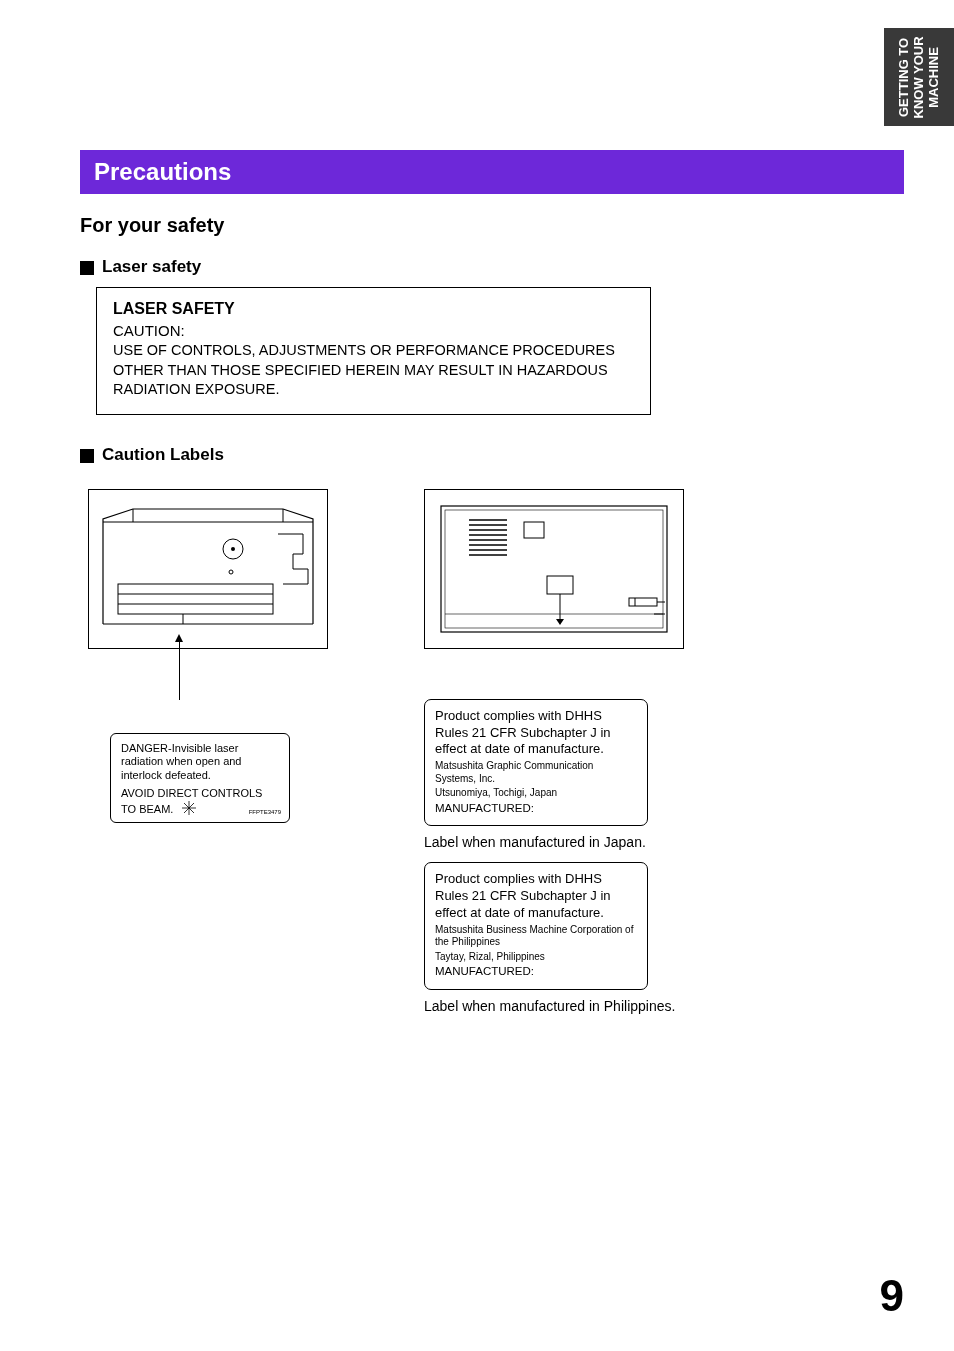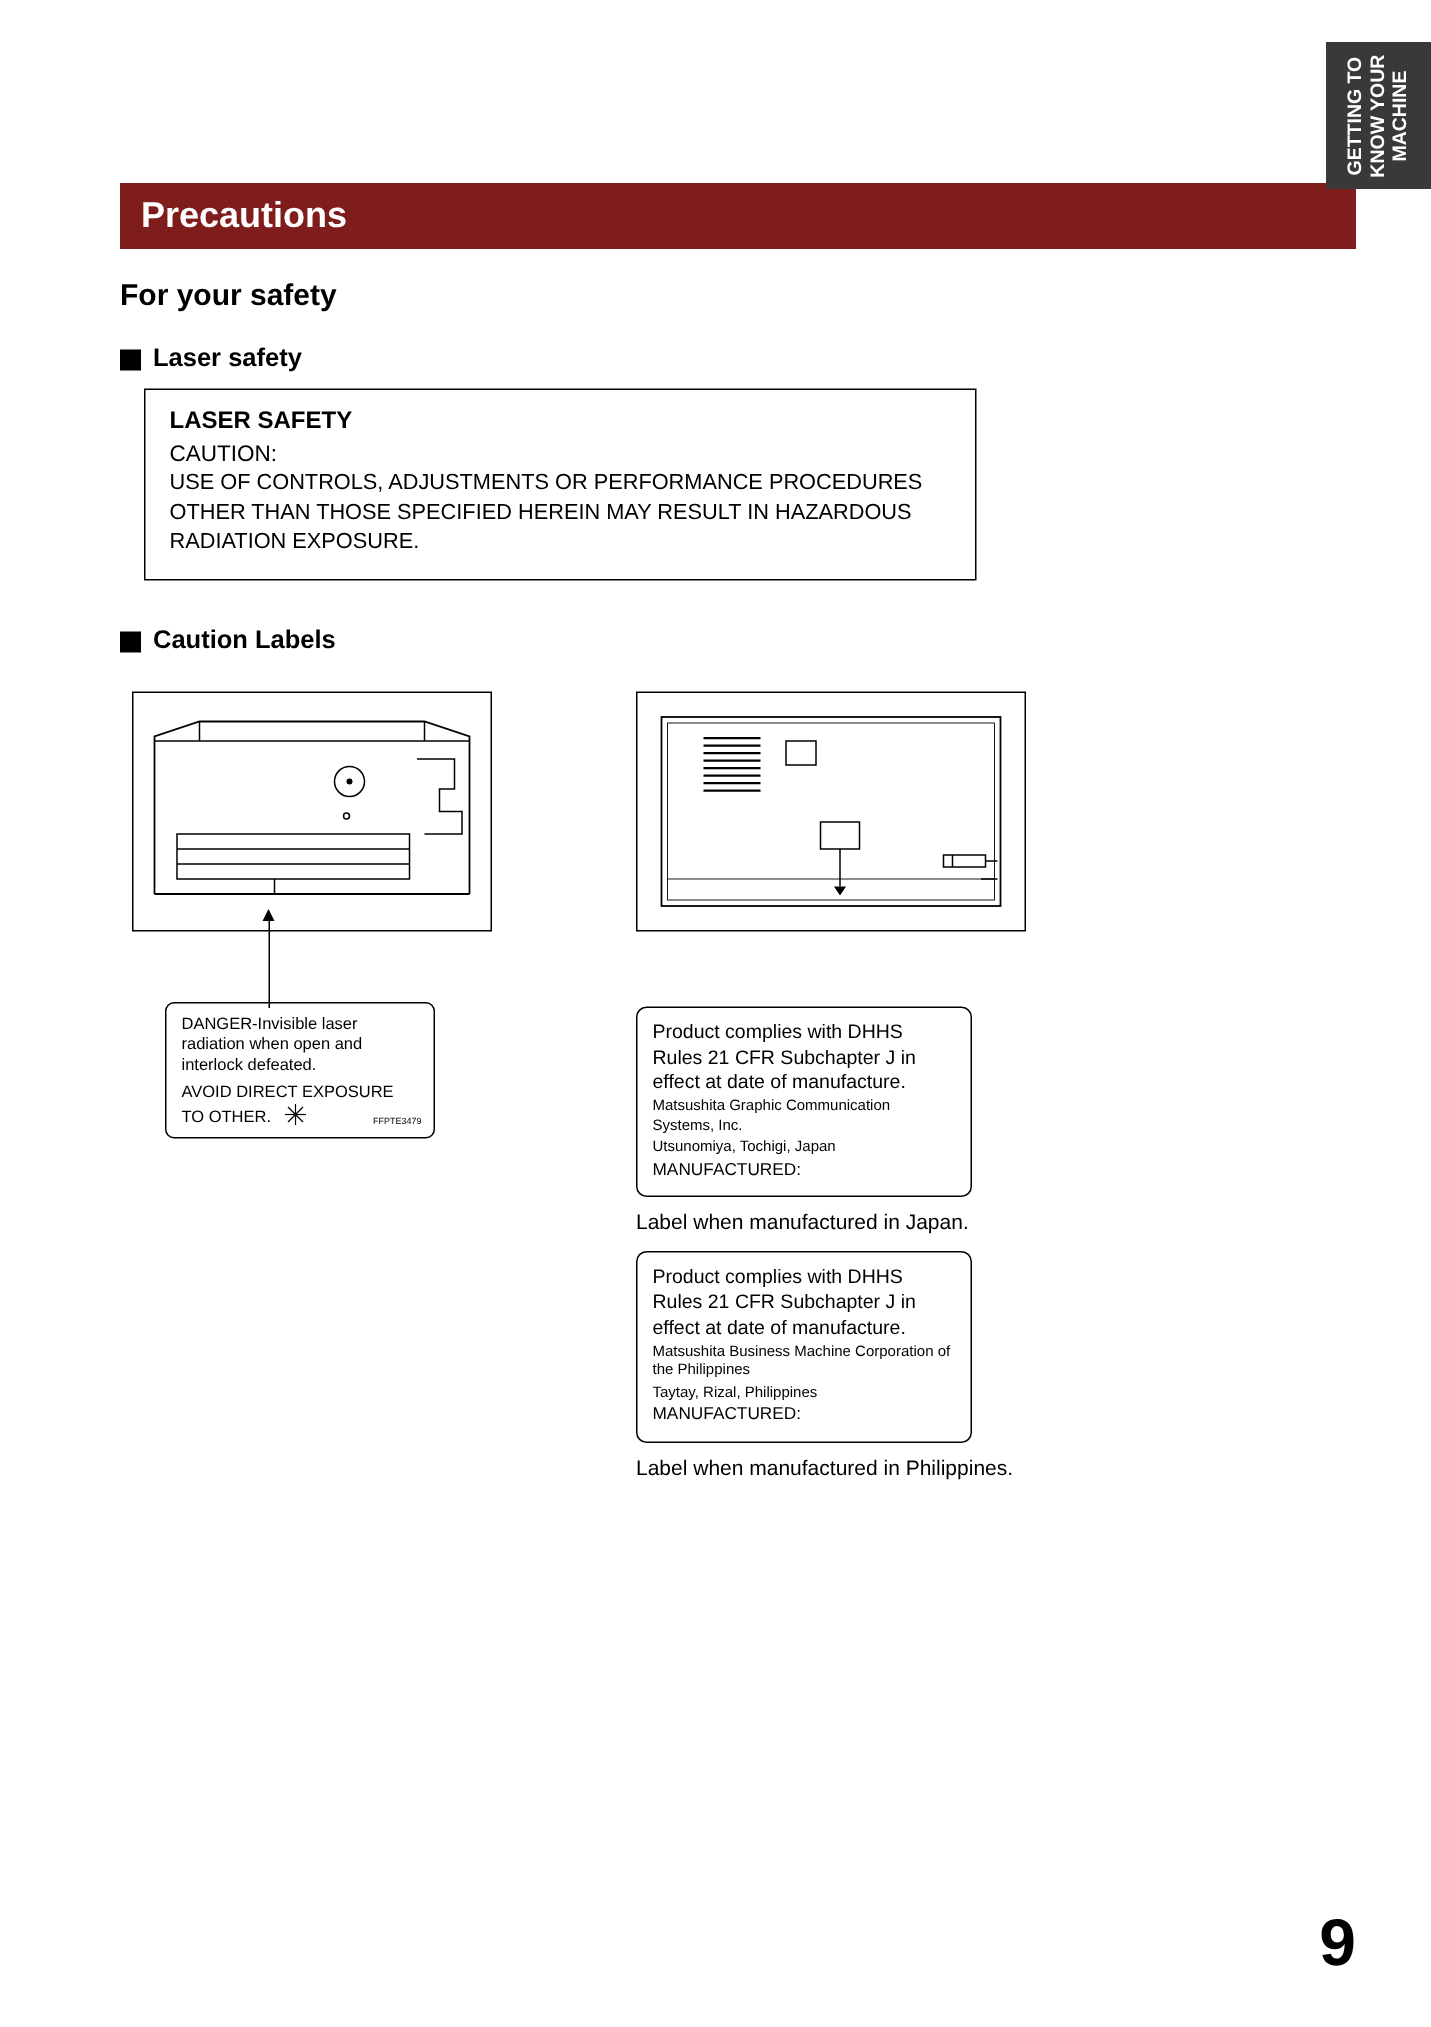--- a/index.html
+++ b/index.html
@@ -9,23 +9,23 @@
     position: absolute;
     top: 28px; right: 0;
     width: 70px; height: 98px;
     background: #393939; color: #fff;
     display: flex; align-items: center; justify-content: center;
     font-weight: bold; font-size: 13px;
     text-align: center;
   }
   .side-tab-text { transform: rotate(-90deg); white-space: nowrap; line-height: 1.15; }
   .section-bar {
-    background: #7f1d1d; color: #fff;
+    background: #6d28d9; color: #fff;
     font-size: 24px; font-weight: bold;
-    padding: 8px 14px; margin-top: 92px;
+    padding: 8px 14px; margin-top: 120px;
   }
   .h2 { font-size: 20px; font-weight: bold; margin: 20px 0 12px 0; }
   .h3 { font-size: 17px; font-weight: bold; margin: 8px 0 10px 0; }
   .bullet-row { display: flex; align-items: center; gap: 8px; }
   .blk { width: 14px; height: 14px; background: #000; display: inline-block; }
   .safety-box {
     border: 1px solid #000;
     padding: 12px 16px 14px 16px;
     width: 555px;
     margin-left: 16px;
@@ -47,21 +47,21 @@
     width: 1px; height: 60px; background: #000;
   }
   .arrow-down::after {
     content: ""; position: absolute; left: -4px; top: -6px;
     border-left: 4.5px solid transparent; border-right: 4.5px solid transparent; border-bottom: 8px solid #000;
   }
   .label-box {
     border: 1px solid #000; border-radius: 6px;
     width: 180px; padding: 8px 10px 6px 10px;
     font-size: 11px; line-height: 1.25;
-    margin-top: 47px; margin-left: 30px;
+    margin-top: 84px; margin-left: 30px;
     position: relative;
   }
   .label-box .t1 { margin-bottom: 4px; }
   .label-box .micro { font-size: 6px; position: absolute; right: 8px; bottom: 6px; }
   .figure-box-right {
     border: 1px solid #000; width: 260px; height: 160px;
     display: flex; align-items: center; justify-content: center;
     position: relative;
     margin-left: 8px;
   }
@@ -139,21 +139,21 @@
           <circle cx="138" cy="78" r="2" fill="none" stroke="#000"></circle>
           <line x1="40" y1="15" x2="40" y2="28" stroke="#000"></line>
           <line x1="190" y1="15" x2="190" y2="28" stroke="#000"></line>
         </svg>
         <div class="arrow-down"></div>
       </div>
 
       <div class="label-box">
         <div class="t1">DANGER-Invisible laser radiation when open and interlock defeated.</div>
         <div>
-          <span>AVOID DIRECT EXPOSURE TO OTHER.</span>
+          <span>AVOID DIRECT CONTROLS TO BEAM.</span>
           
           <svg width="14" height="14" viewBox="0 0 14 14" style="vertical-align:-2px; margin-left:6px;">
             <g stroke="#000" stroke-width="0.8">
               <line x1="7" y1="0" x2="7" y2="14"></line>
               <line x1="0" y1="7" x2="14" y2="7"></line>
               <line x1="2" y1="2" x2="12" y2="12"></line>
               <line x1="12" y1="2" x2="2" y2="12"></line>
             </g>
           </svg>
         </div>

